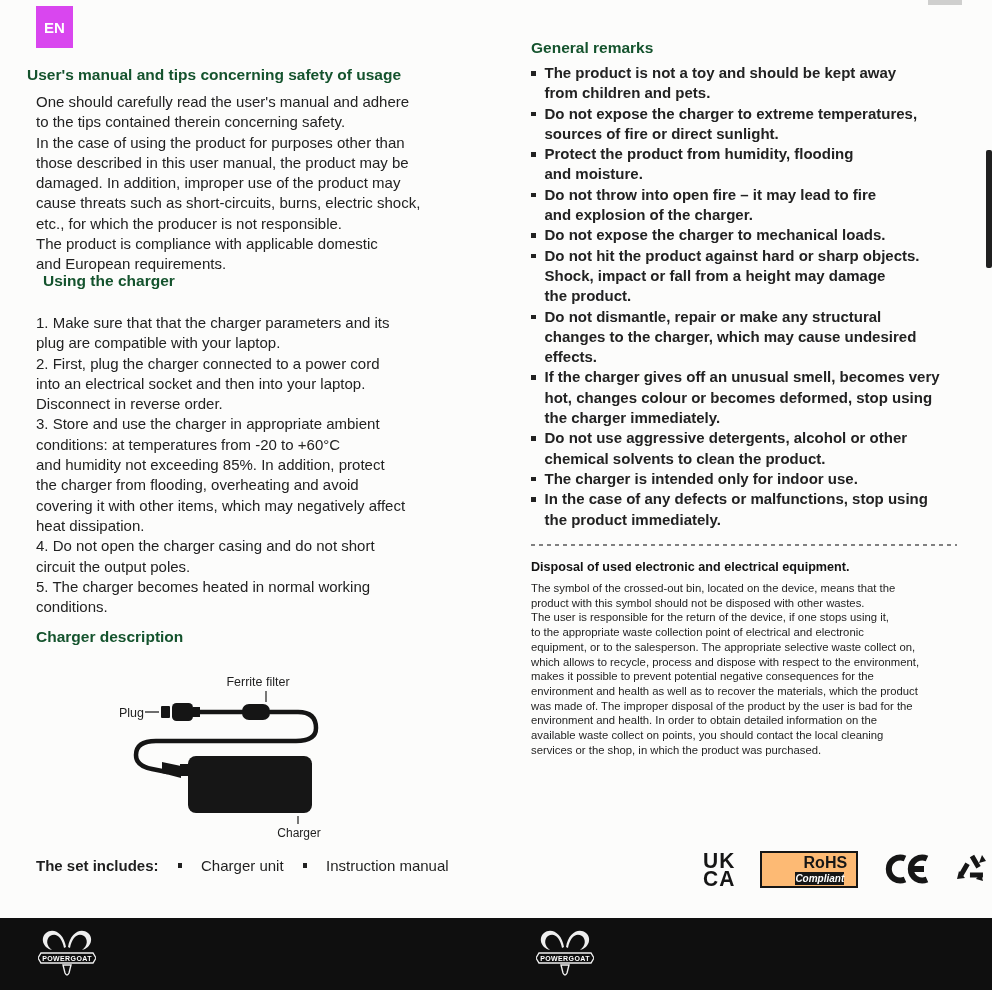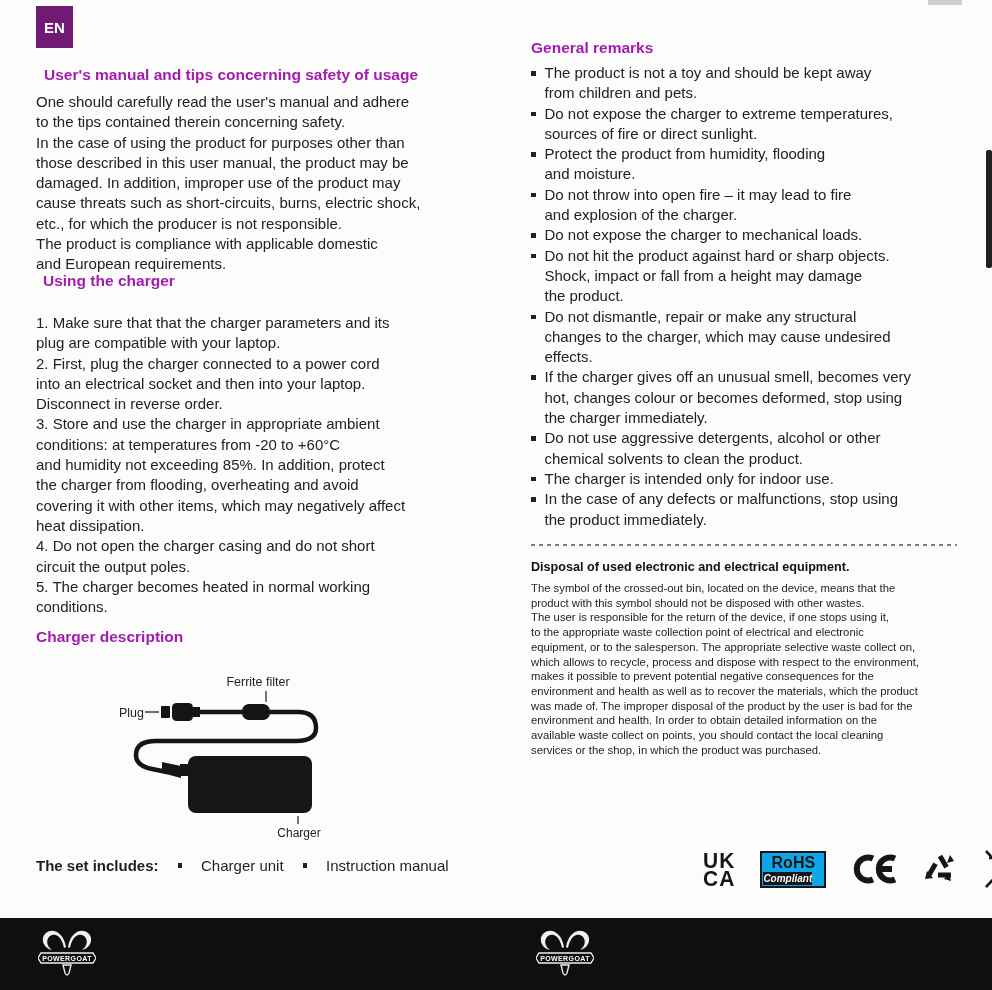--- a/index.html
+++ b/index.html
@@ -1,49 +1,49 @@
 <!DOCTYPE html>
 <html><head>
 <meta charset="utf-8">
 <style>
   html,body{margin:0;padding:0;background:#e8e8e6;}
   #page{position:relative;width:992px;height:990px;background:#fcfcfb;overflow:hidden;
         font-family:"Liberation Sans",sans-serif;color:#1f1f1f;}
   .abs{position:absolute;}
   
-  .en-badge{left:36px;top:6px;width:37px;height:42px;background:#701a75;color:#fff;
+  .en-badge{left:36px;top:6px;width:37px;height:42px;background:#d946ef;color:#fff;
             display:flex;align-items:center;justify-content:center;font-weight:bold;font-size:15px;text-align:center;}
   
-  .h-main{font-weight:bold;font-size:15.5px;color:#a21caf;white-space:pre;}
+  .h-main{font-weight:bold;font-size:15.5px;color:#14532d;white-space:pre;}
   
   .body-text{font-size:15px;line-height:20.3px;white-space:pre;color:#222;}
   
-  .lc-title{left:44px;top:66px;}
+  .lc-title{left:27px;top:66px;}
   .lc-intro{left:36px;top:92px;}
   .lc-using-h{left:36px;top:272px;margin-left:7px;}
   .lc-steps{left:36px;top:313px;}
   .lc-desc-h{left:36px;top:628px;}
   .lc-diagram{left:36px;top:655px;}
   .lc-set{left:36px;top:857px;display:flex;align-items:center;gap:19px;font-size:15px;}
   .lc-set .lbl{font-weight:bold;}
   .sq-bullet{display:inline-block;width:4.5px;height:4.5px;background:#222;flex:0 0 auto;}
   
   .rc-h{left:531px;top:39px;}
   .rc-bullets{left:531px;top:63px;width:440px;display:flex;flex-direction:column;}
-  .rc-bullets .item{display:flex;gap:9px;}
+  .rc-bullets .item{display:flex;gap:9px;font-weight:bold;}
   .rc-bullets .item .sq-bullet{margin-top:8px;}
   .rc-divider{left:531px;top:544px;width:426px;height:2px;
               background:repeating-linear-gradient(90deg,#808080 0 4px,transparent 4px 8px);}
   .rc-disposal-h{left:531px;top:560px;font-weight:bold;font-size:12.6px;color:#121212;white-space:pre;}
   .rc-disposal-body{left:531px;top:581px;font-size:11.3px;line-height:14.7px;white-space:pre;color:#242424;}
   
   .logos{left:703px;top:846px;display:flex;align-items:center;gap:25px;}
   .ukca{font-weight:bold;font-size:21px;line-height:17px;letter-spacing:1px;color:#161616;
         transform:scaleY(1.05);}
-  .rohs{border:2.5px solid #161616;width:62px;text-align:center;background:#0ea5e9;}
+  .rohs{border:2.5px solid #161616;width:62px;text-align:center;background:#fdba74;padding-left:32px;}
   .rohs .t{font-weight:bold;font-size:16px;line-height:19px;color:#161616;}
   .rohs .c{background:#161616;color:#fff;font-size:10px;line-height:13px;font-weight:bold;
            font-style:italic;margin:0 12px 1px 1px;}
   
   .footer-bar{left:0;top:918px;width:992px;height:72px;background:#0f0f0f;}
   .goat-1{left:38px;top:926px;}
   .goat-2{left:536px;top:926px;}
   
   .edge-strip{left:986px;top:150px;width:6px;height:118px;background:#202020;border-radius:2px;}
   .smudge{left:928px;top:0;width:34px;height:5px;background:#aaa;opacity:.55;}

